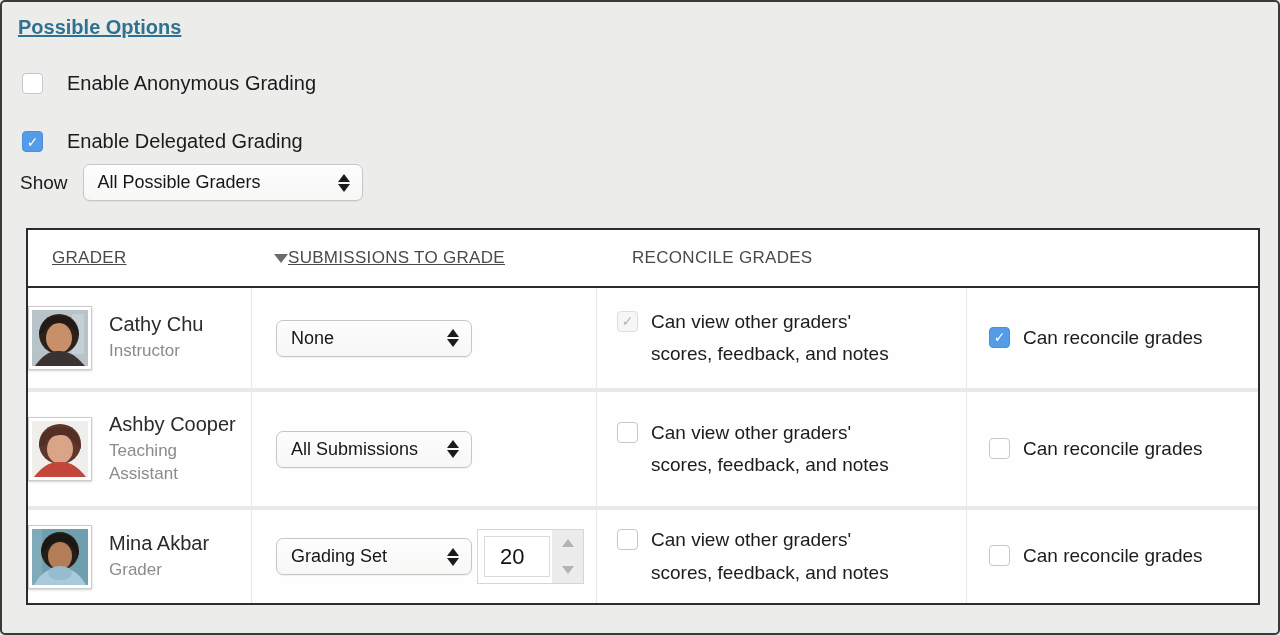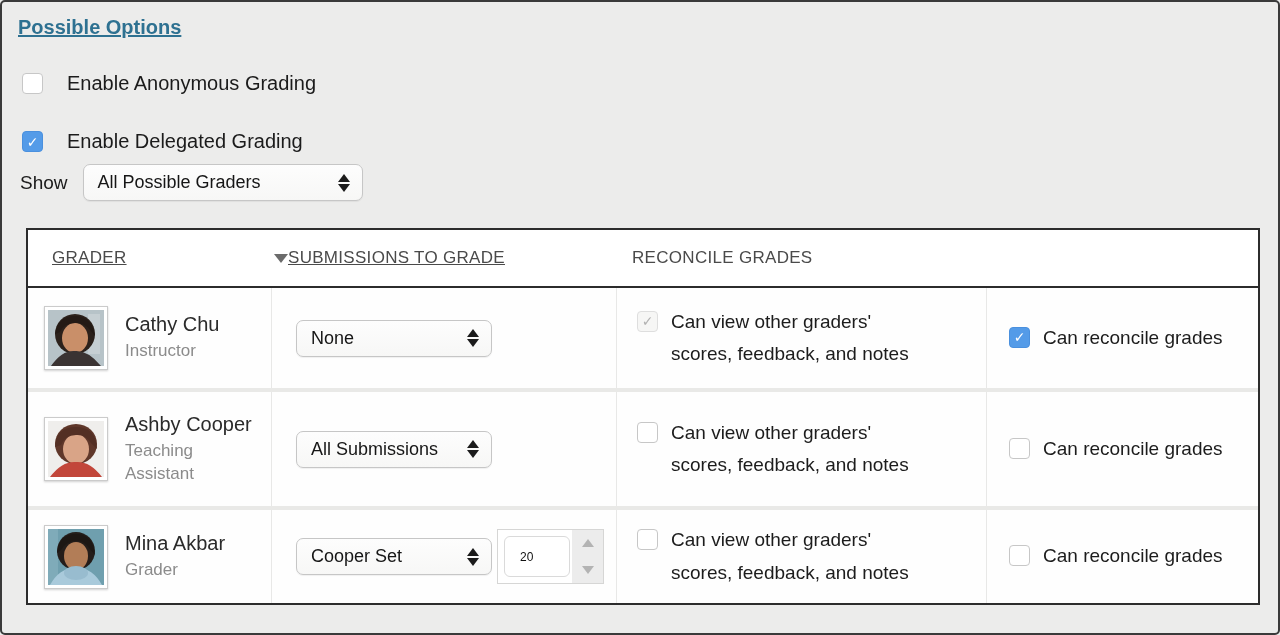--- a/index.html
+++ b/index.html
@@ -87,21 +87,21 @@
   .th-link { text-decoration: underline; cursor: pointer; color: #4a4a4a; }
   .sort-desc-icon { width: 0; height: 0; border-left: 7px solid transparent; border-right: 7px solid transparent; border-top: 9px solid #6b6b6b; }
 
   .trow { display: flex; align-items: stretch; background: #fefefe; }
   .trow + .trow { border-top: 4px solid #e9e9e7; }
   .trow.r1 { min-height: 100px; }
   .trow.r2 { min-height: 118px; }
   .trow.r3 { min-height: 97px; }
   .cell { display: flex; align-items: center; }
   .cell:not(:last-child) { border-right: 1px solid #e8e8e7; }
-  .cell.c1 { width: 244px; padding-left: 16px; }
+  .cell.c1 { width: 224px; }
   .cell.c2 { width: 345px; padding-left: 24px; }
   .cell.c3 { width: 370px; padding: 0 12px 0 20px; }
   .cell.c4 { width: 271px; padding-left: 22px; }
 
   
   .avatar {
     width: 64px; height: 64px; flex: 0 0 64px;
     background: #fff;
     border: 1px solid #cbcbcb;
     padding: 3px;
@@ -117,23 +117,23 @@
   .spin-wrap {
     display: flex; align-items: center;
     margin-left: 5px;
     height: 55px;
     border: 1px solid #d6d6d5;
     background: #fff;
   }
   .spin-input {
     width: 66px; height: 41px;
     margin: 0 2px 0 6px;
-    border: 1px solid #dadada; border-radius: 6px;
+    border: 1px solid #dadada; border-radius: 0;
     font-family: "Liberation Sans", "DejaVu Sans", sans-serif;
-    font-size: 12px; color: #111;
+    font-size: 22px; color: #111;
     padding-left: 15px;
     outline: none;
   }
   .spin-btns { width: 31px; height: 53px; background: #ececec; display: flex; flex-direction: column; }
   .spin-btn { flex: 1; display: flex; align-items: center; justify-content: center; cursor: pointer; }
   .spin-up-arrow   { width: 0; height: 0; border-left: 6px solid transparent; border-right: 6px solid transparent; border-bottom: 8px solid #b3b3b3; }
   .spin-down-arrow { width: 0; height: 0; border-left: 6px solid transparent; border-right: 6px solid transparent; border-top: 8px solid #b3b3b3; }
 
   
   .cb-group { display: flex; align-items: flex-start; }
@@ -277,21 +277,21 @@
         </svg>
       </div>
       <div class="name-block">
         <div class="grader-name">Mina Akbar</div>
         <div class="grader-role">Grader</div>
       </div>
     </div>
     <div class="cell c2">
       <div class="c2-inner">
         <div class="select row-select">
-          <span>Cooper Set</span>
+          <span>Grading Set</span>
           <span class="arrows-icon">
               <span class="tri-up"></span>
               <span class="tri-down"></span>
             </span>
         </div>
         <div class="spin-wrap">
           <input class="spin-input" type="text" value="20" style="">
           <div class="spin-btns">
             <div class="spin-btn">
                 <span class="spin-up-arrow"></span>

